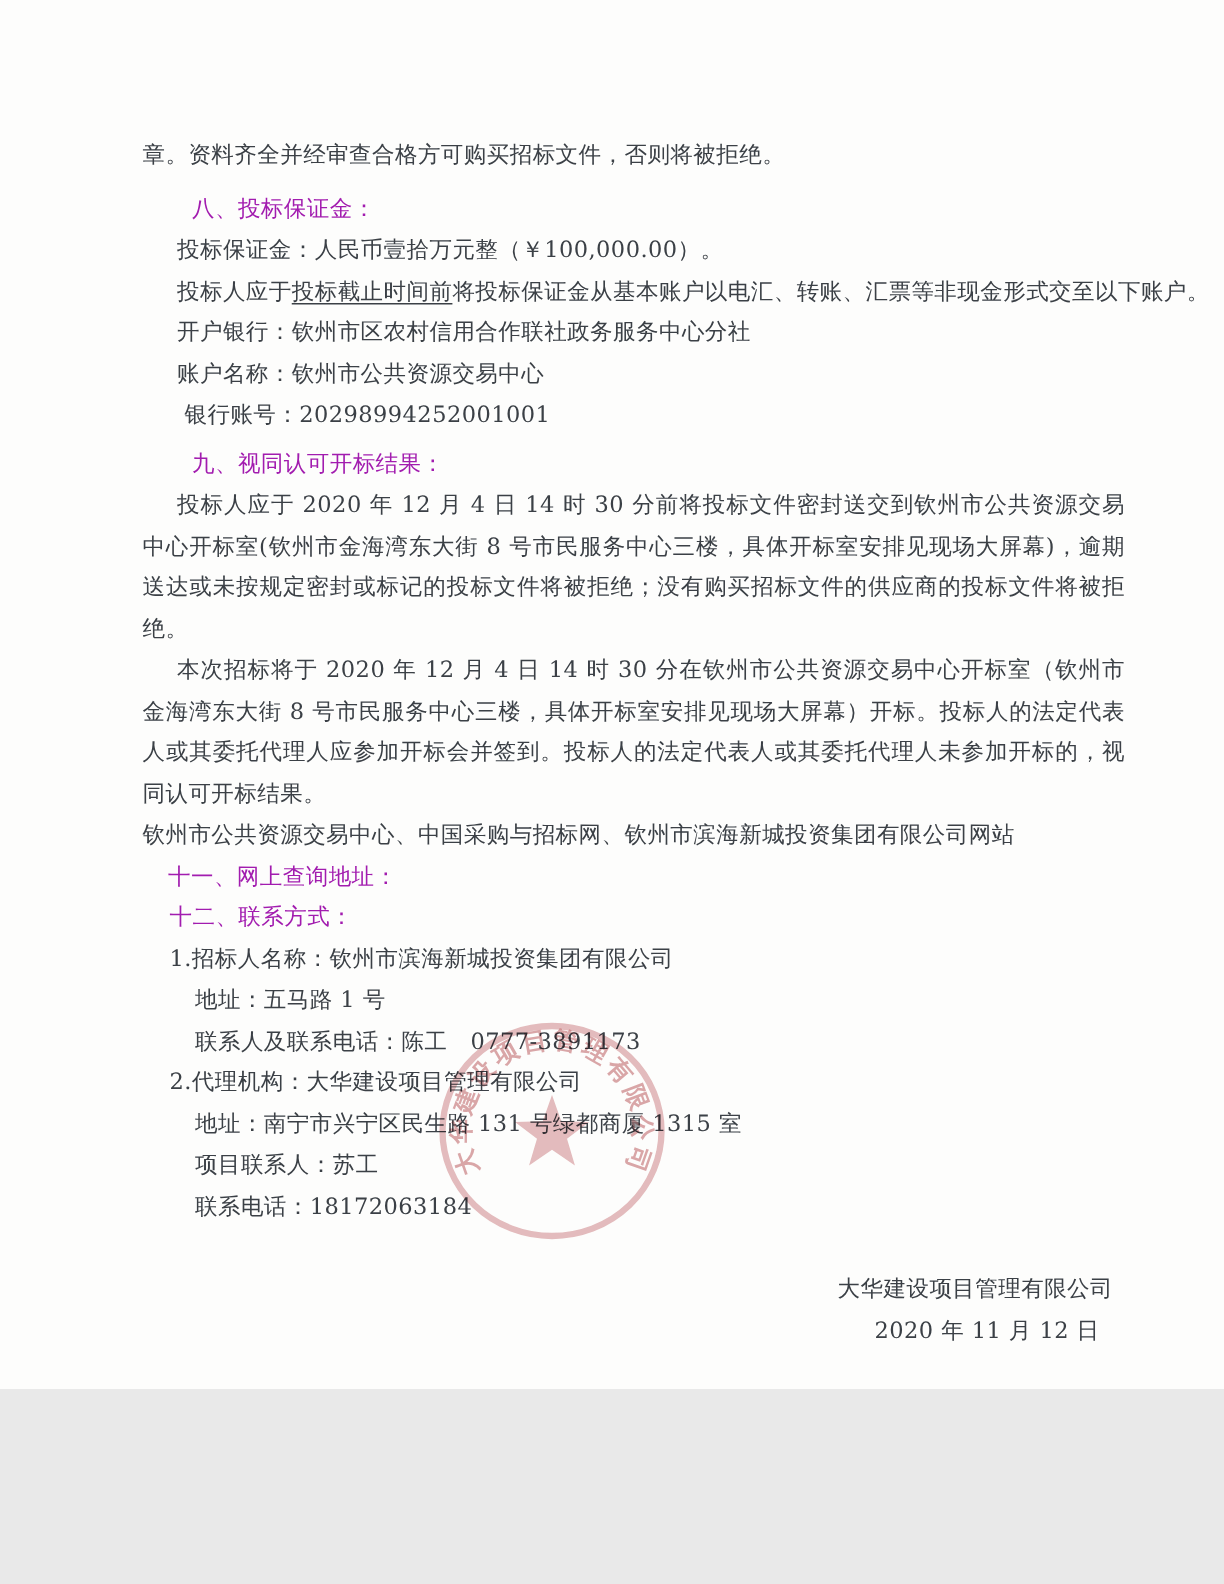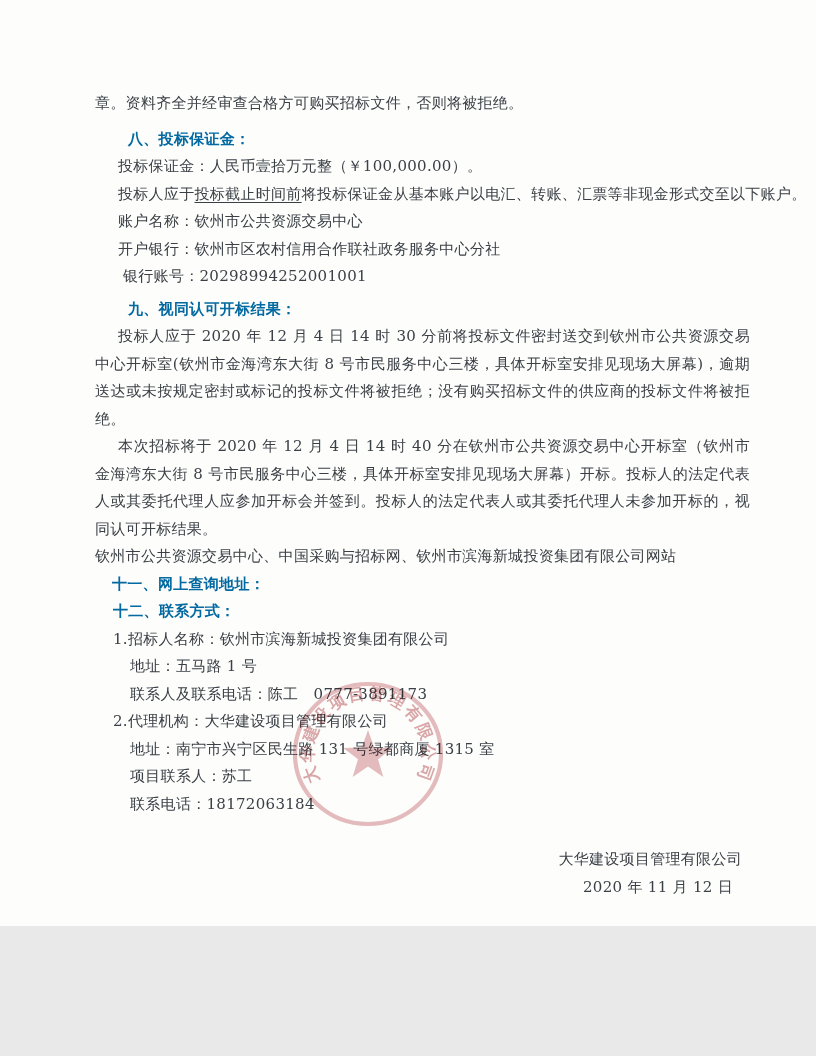--- a/index.html
+++ b/index.html
@@ -12,21 +12,21 @@
     position:relative;width:816px;height:926px;
     background:#fdfdfc;overflow:hidden;color:#3b4046;
   }
   .content{
     position:absolute;left:95px;top:90px;width:655px;
     font-size:15px;line-height:27.5px;
     letter-spacing:0.3px;
   }
   .ln{min-height:27.5px;white-space:nowrap;}
   .para{white-space:normal;text-align:justify;text-indent:23px;}
-  .h{font-weight:bold;color:#0369a1;}
+  .h{font-weight:normal;color:#a21caf;}
   .ind17{padding-left:17px;}
   .ind18{padding-left:18px;}
   .ind23{padding-left:23px;}
   .ind28{padding-left:28px;}
   .ind33{padding-left:33px;}
   .ind35{padding-left:35px;}
   .gap8{margin-top:8px;}
   .gap5{margin-top:5px;}
   .u{text-decoration:underline;text-underline-offset:3px;}
   .sig{margin-top:28px;text-align:right;}
@@ -41,28 +41,28 @@
 <body>
 
 <div class="page">
   <div class="content">
 
     <div class="ln">章。资料齐全并经审查合格方可购买招标文件，否则将被拒绝。</div>
 
     <div class="ln h gap8 ind33">八、投标保证金：</div>
     <div class="ln ind23">投标保证金：人民币壹拾万元整（￥100,000.00）。</div>
     <div class="ln ind23"><span>投标人应于</span><span class="u">投标截止时间前</span><span>将投标保证金从基本账户以电汇、转账、汇票等非现金形式交至以下账户。</span></div>
+    <div class="ln ind23">开户银行：钦州市区农村信用合作联社政务服务中心分社</div>
     <div class="ln ind23">账户名称：钦州市公共资源交易中心</div>
-    <div class="ln ind23">开户银行：钦州市区农村信用合作联社政务服务中心分社</div>
     <div class="ln ind28">银行账号：20298994252001001</div>
 
     <div class="ln h gap5 ind33">九、视同认可开标结果：</div>
     <div class="ln para">投标人应于 2020 年 12 月 4 日 14 时 30 分前将投标文件密封送交到钦州市公共资源交易中心开标室(钦州市金海湾东大街 8 号市民服务中心三楼，具体开标室安排见现场大屏幕)，逾期送达或未按规定密封或标记的投标文件将被拒绝；没有购买招标文件的供应商的投标文件将被拒绝。</div>
 
-    <div class="ln para">本次招标将于 2020 年 12 月 4 日 14 时 40 分在钦州市公共资源交易中心开标室（钦州市金海湾东大街 8 号市民服务中心三楼，具体开标室安排见现场大屏幕）开标。投标人的法定代表人或其委托代理人应参加开标会并签到。投标人的法定代表人或其委托代理人未参加开标的，视同认可开标结果。</div>
+    <div class="ln para">本次招标将于 2020 年 12 月 4 日 14 时 30 分在钦州市公共资源交易中心开标室（钦州市金海湾东大街 8 号市民服务中心三楼，具体开标室安排见现场大屏幕）开标。投标人的法定代表人或其委托代理人应参加开标会并签到。投标人的法定代表人或其委托代理人未参加开标的，视同认可开标结果。</div>
 
     <div class="ln">钦州市公共资源交易中心、中国采购与招标网、钦州市滨海新城投资集团有限公司网站</div>
     <div class="ln h ind17">十一、网上查询地址：</div>
 
     <div class="ln h ind18">十二、联系方式：</div>
     <div class="ln ind18">1.招标人名称：钦州市滨海新城投资集团有限公司</div>
     <div class="ln ind35">地址：五马路 1 号</div>
     <div class="ln ind35">联系人及联系电话：陈工　0777-3891173</div>
     <div class="ln ind18">2.代理机构：大华建设项目管理有限公司</div>
     <div class="ln ind35">地址：南宁市兴宁区民生路 131 号绿都商厦 1315 室</div>

